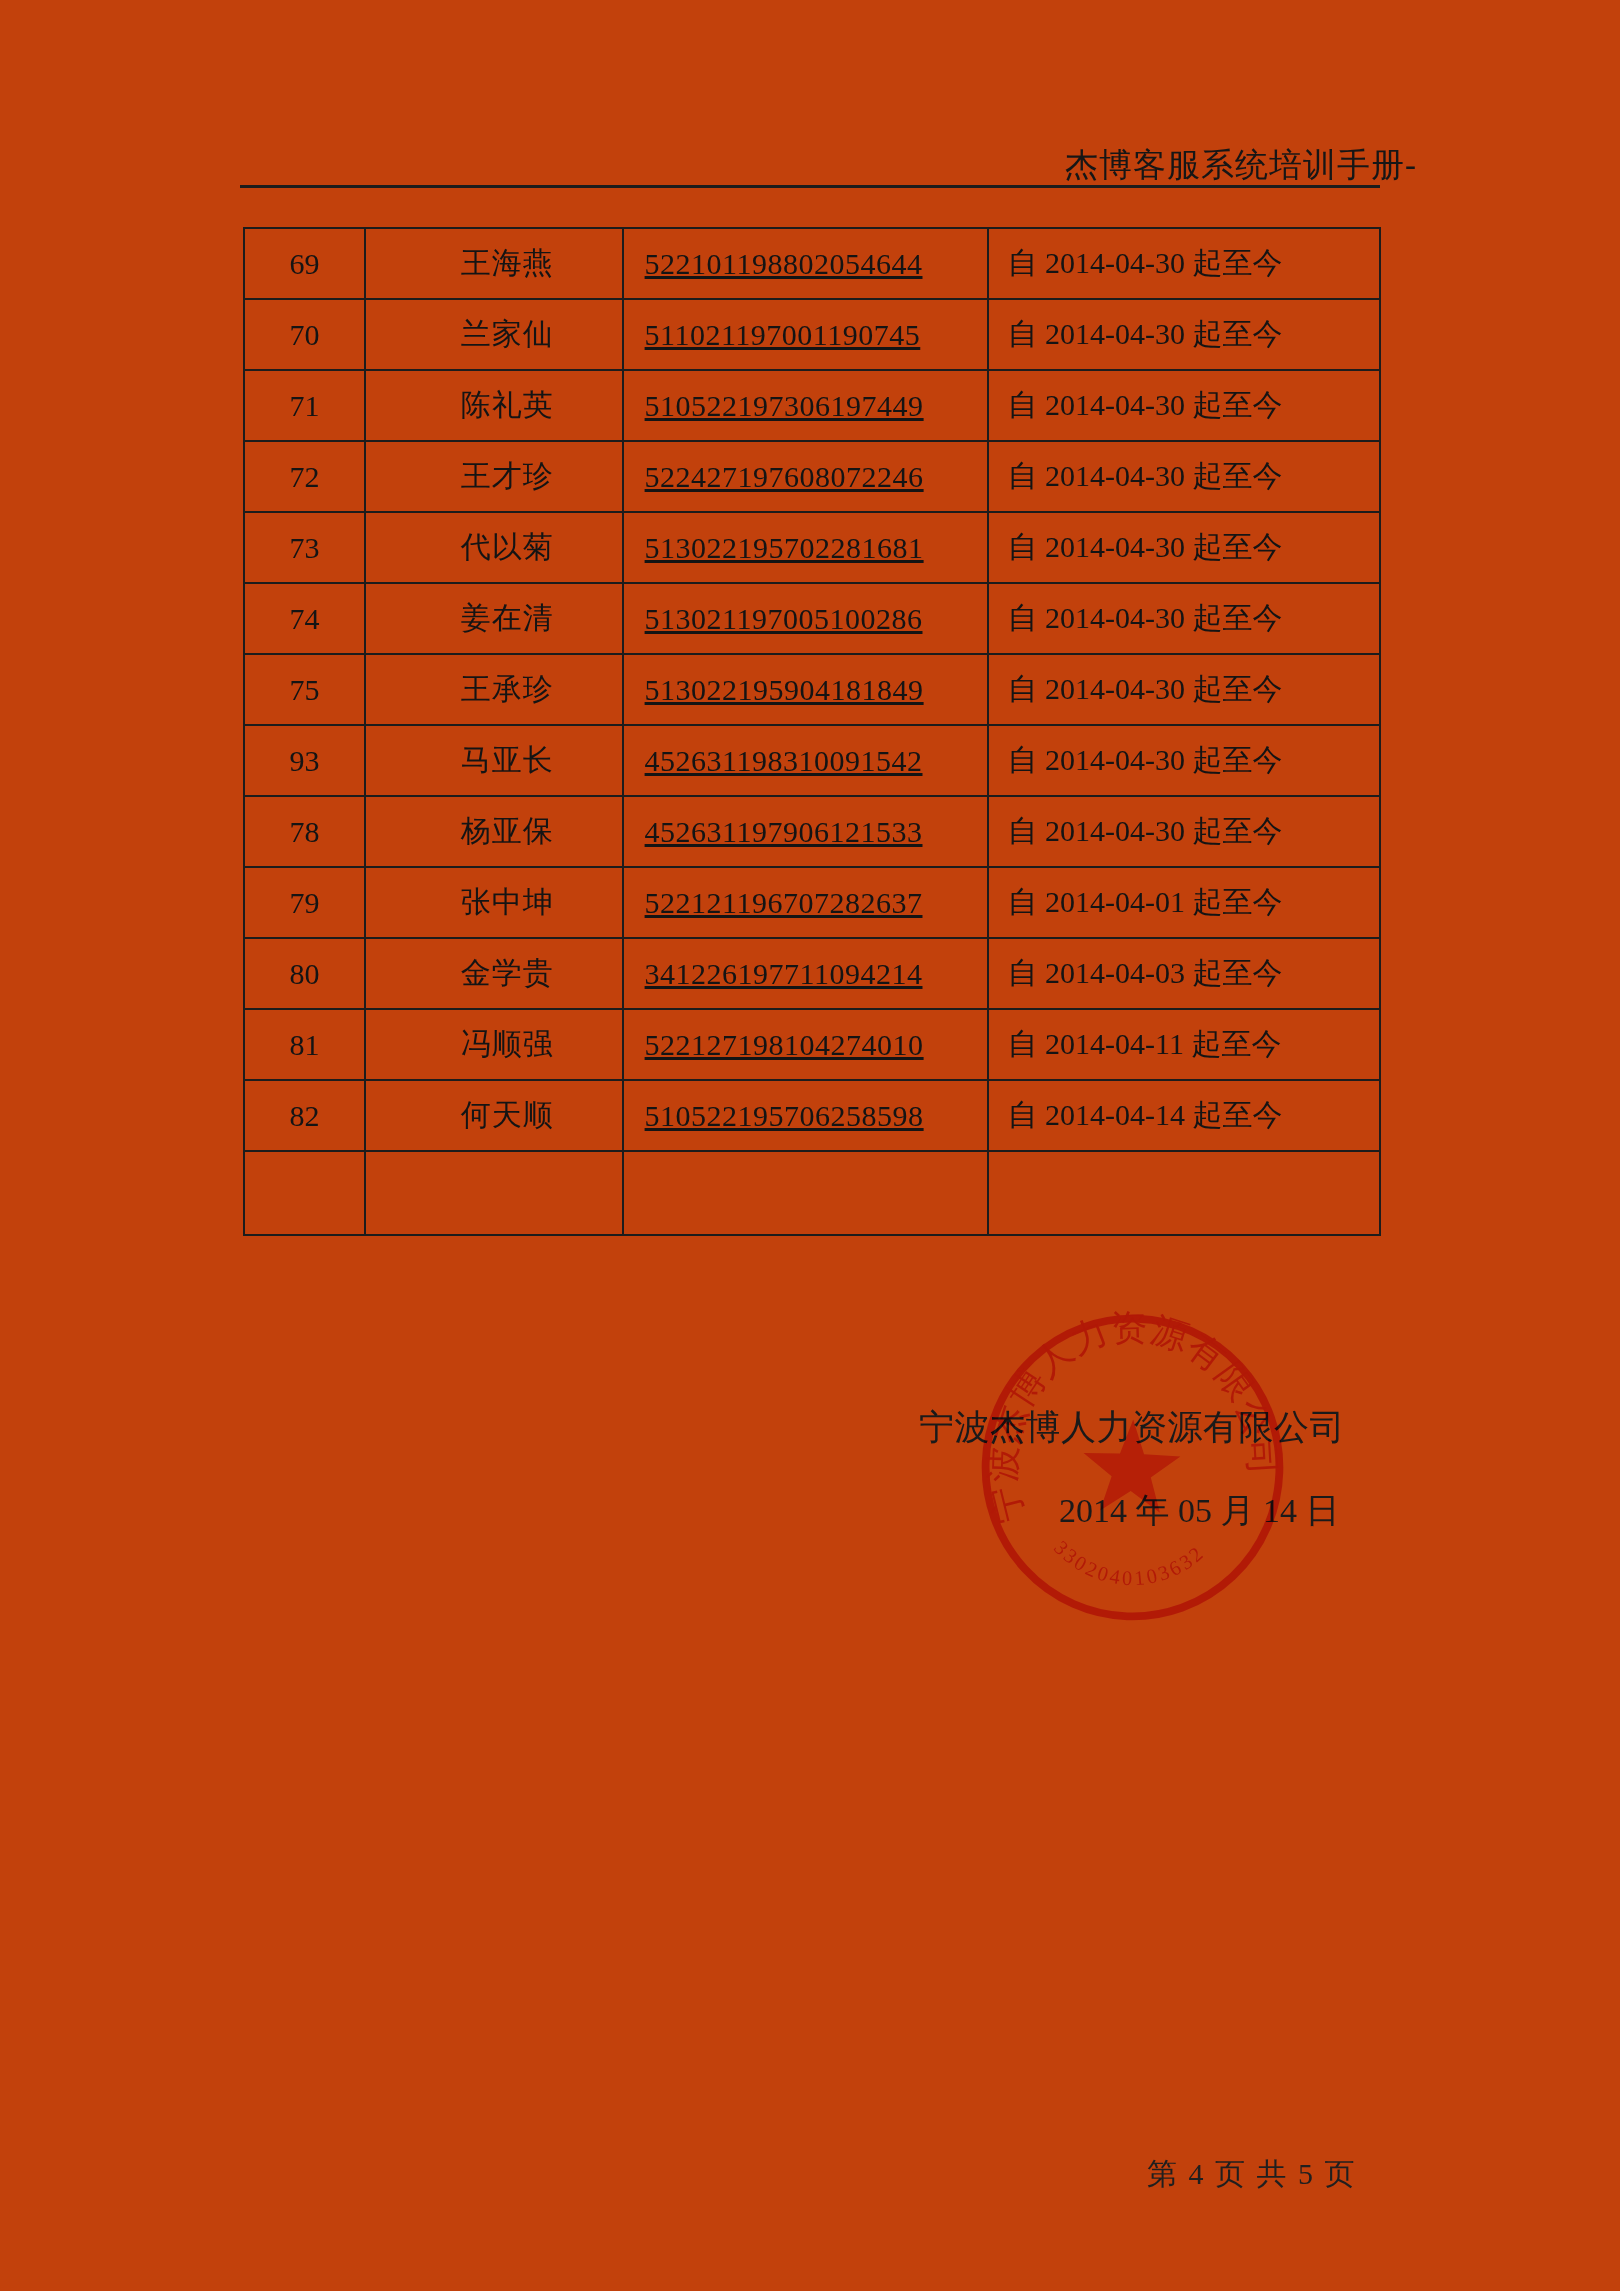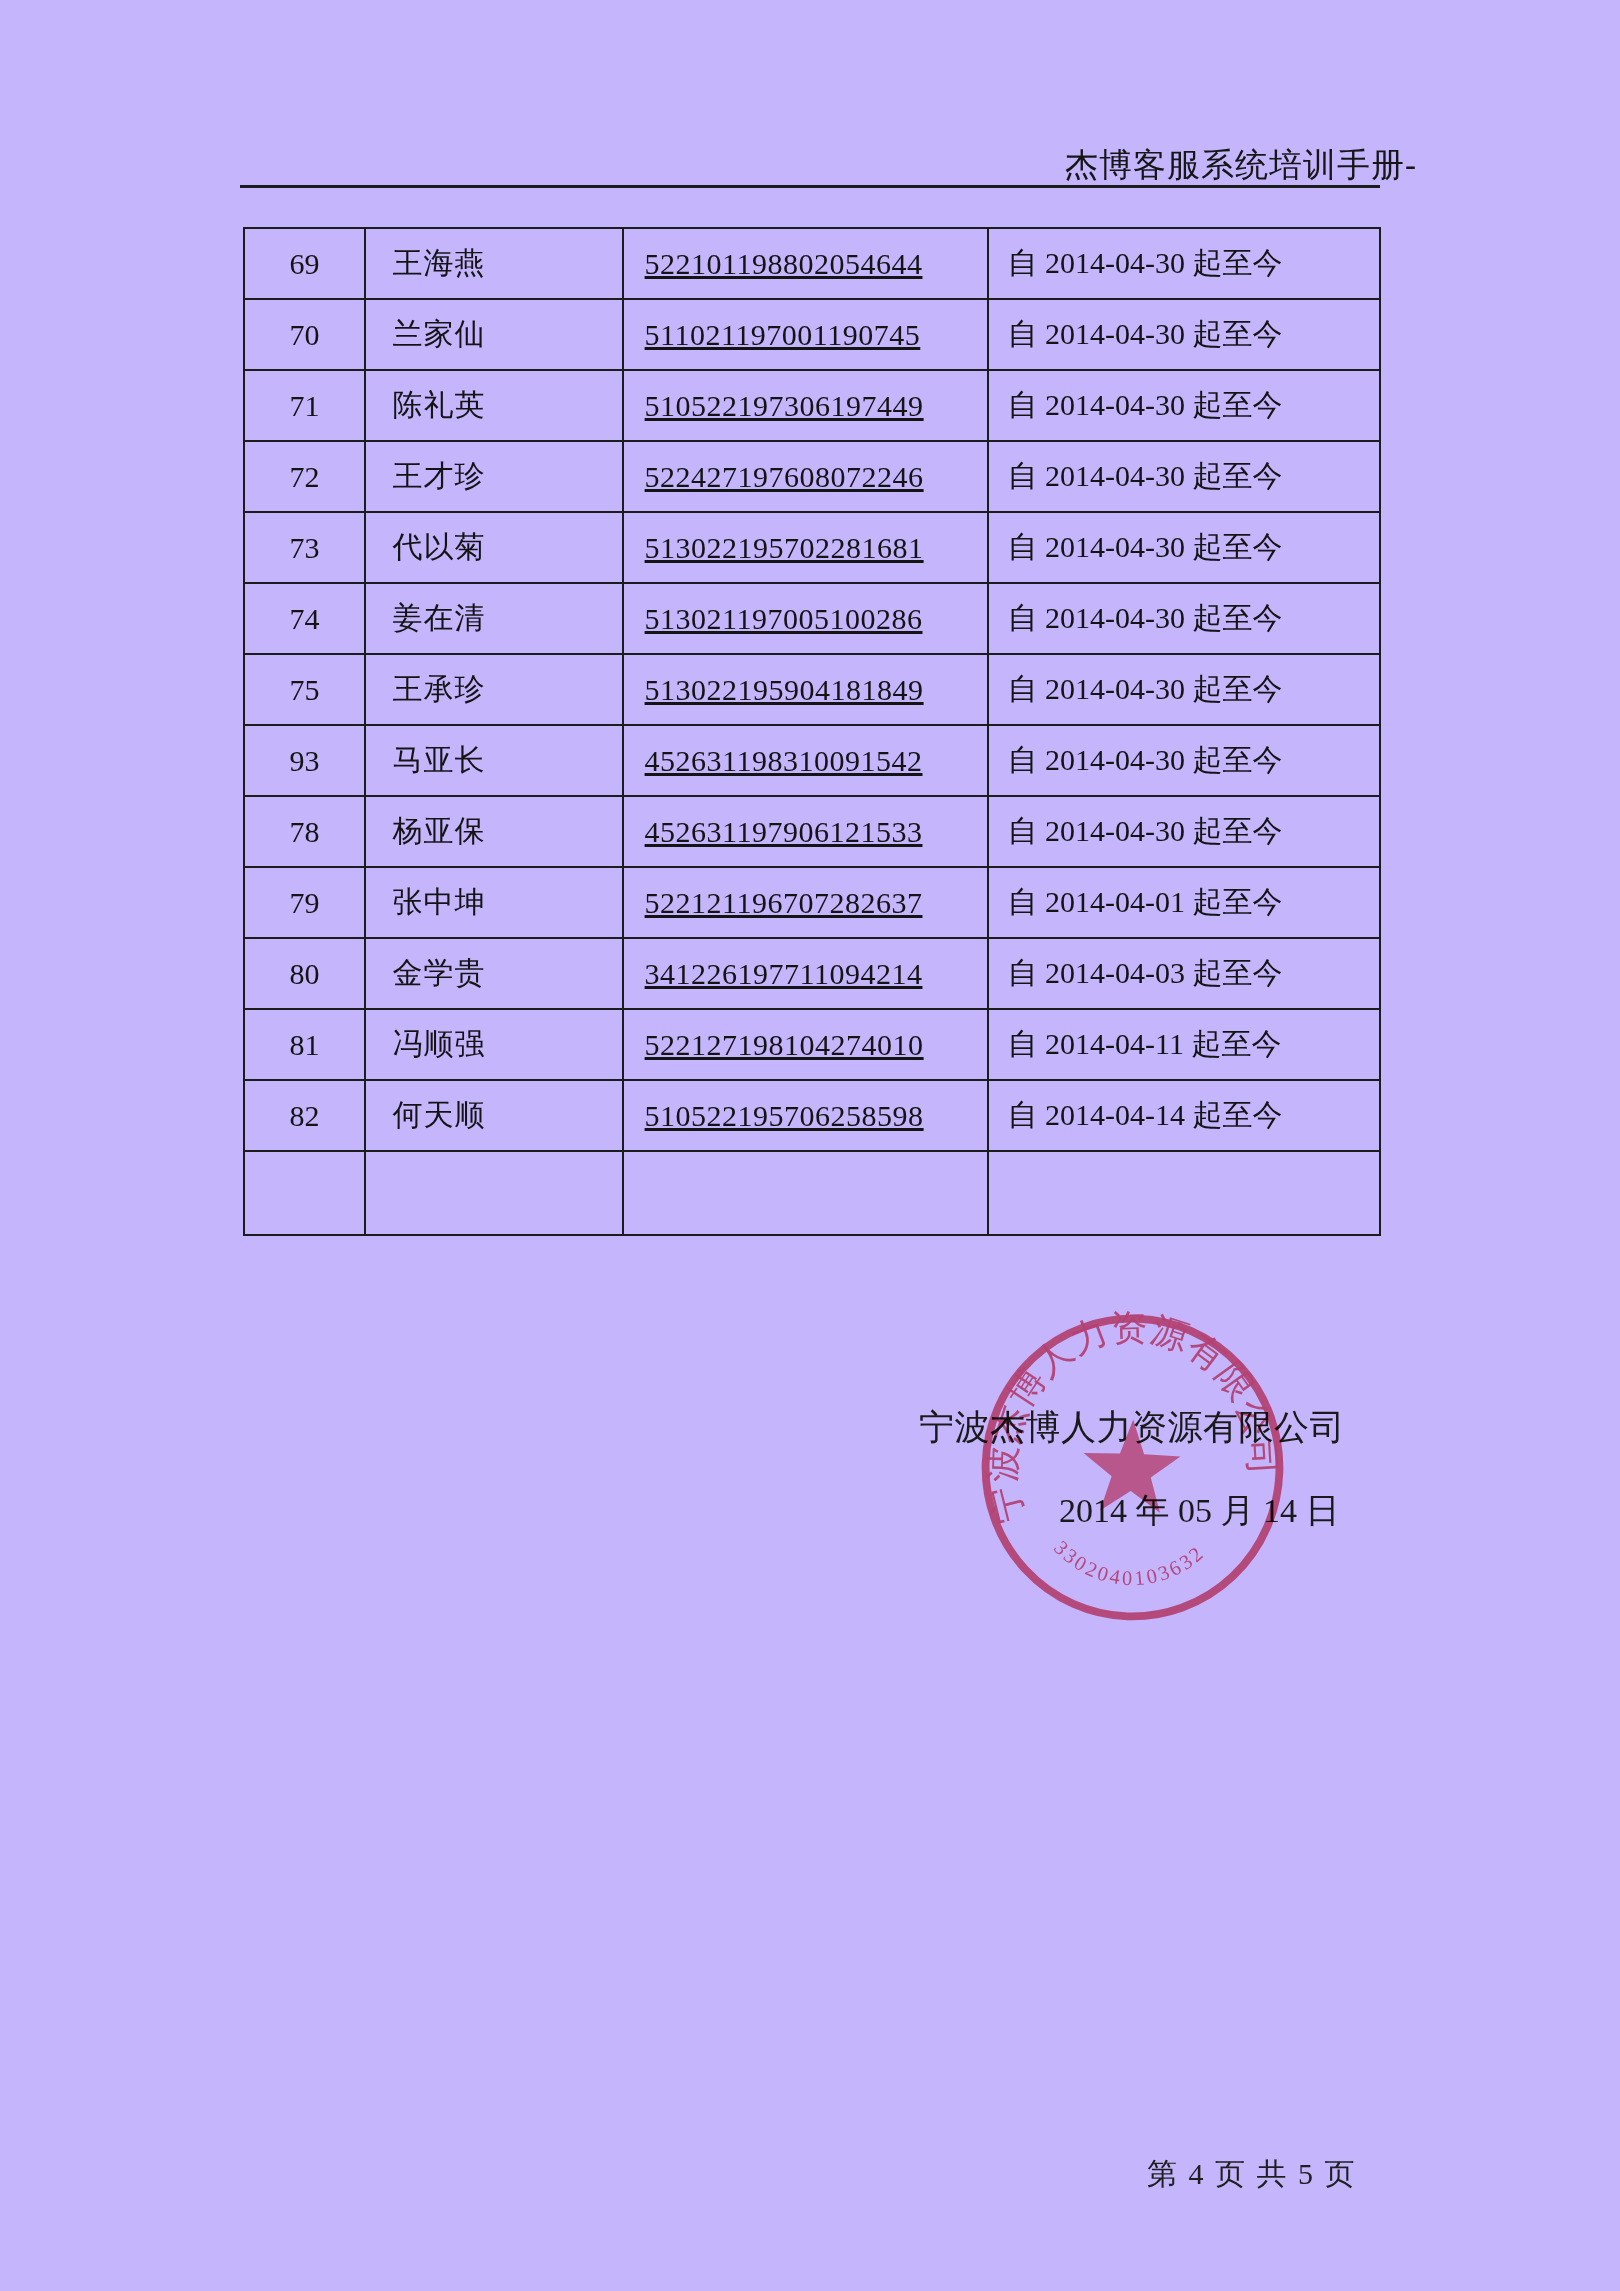--- a/index.html
+++ b/index.html
@@ -3,21 +3,21 @@
 <meta charset="utf-8">
 <style>
   * { margin: 0; padding: 0; box-sizing: border-box; }
   html, body { background: #ffffff; }
   body { font-family: "Liberation Serif", "DejaVu Serif", serif; color: #1b1b1b; }
 
   .page {
     position: relative;
     width: 1620px;
     height: 2292px;
-    background: #c4b5fd;
+    background: #c2410c;
     overflow: hidden;
   }
 
   .header-title {
     position: absolute;
     left: 1065px;
     top: 143px;
     font-size: 33px;
     letter-spacing: 1px;
     color: #161616;
@@ -45,21 +45,21 @@
   }
   table.roster td {
     border: 2px solid #1c1c1c;
     vertical-align: middle;
     height: 71px;
     overflow: hidden;
     white-space: nowrap;
   }
   table.roster { border: 2.9px solid #1c1c1c; }
   td.c-no   { text-align: center; }
-  td.c-name { padding-left: 26.5px; letter-spacing: 1px; }
+  td.c-name { padding-left: 26.5px; letter-spacing: 1px; text-align: center; }
   td.c-id   { padding-left: 20.6px; letter-spacing: 0.5px; text-decoration: underline; }
   td.c-per  { padding-left: 18.6px; border-radius: 32px; }
   tr.empty-row td { height: 84px; }
 
   .company-line {
     position: absolute;
     left: 919px;
     top: 1404px;
     font-size: 35px;
     letter-spacing: 0.5px;

